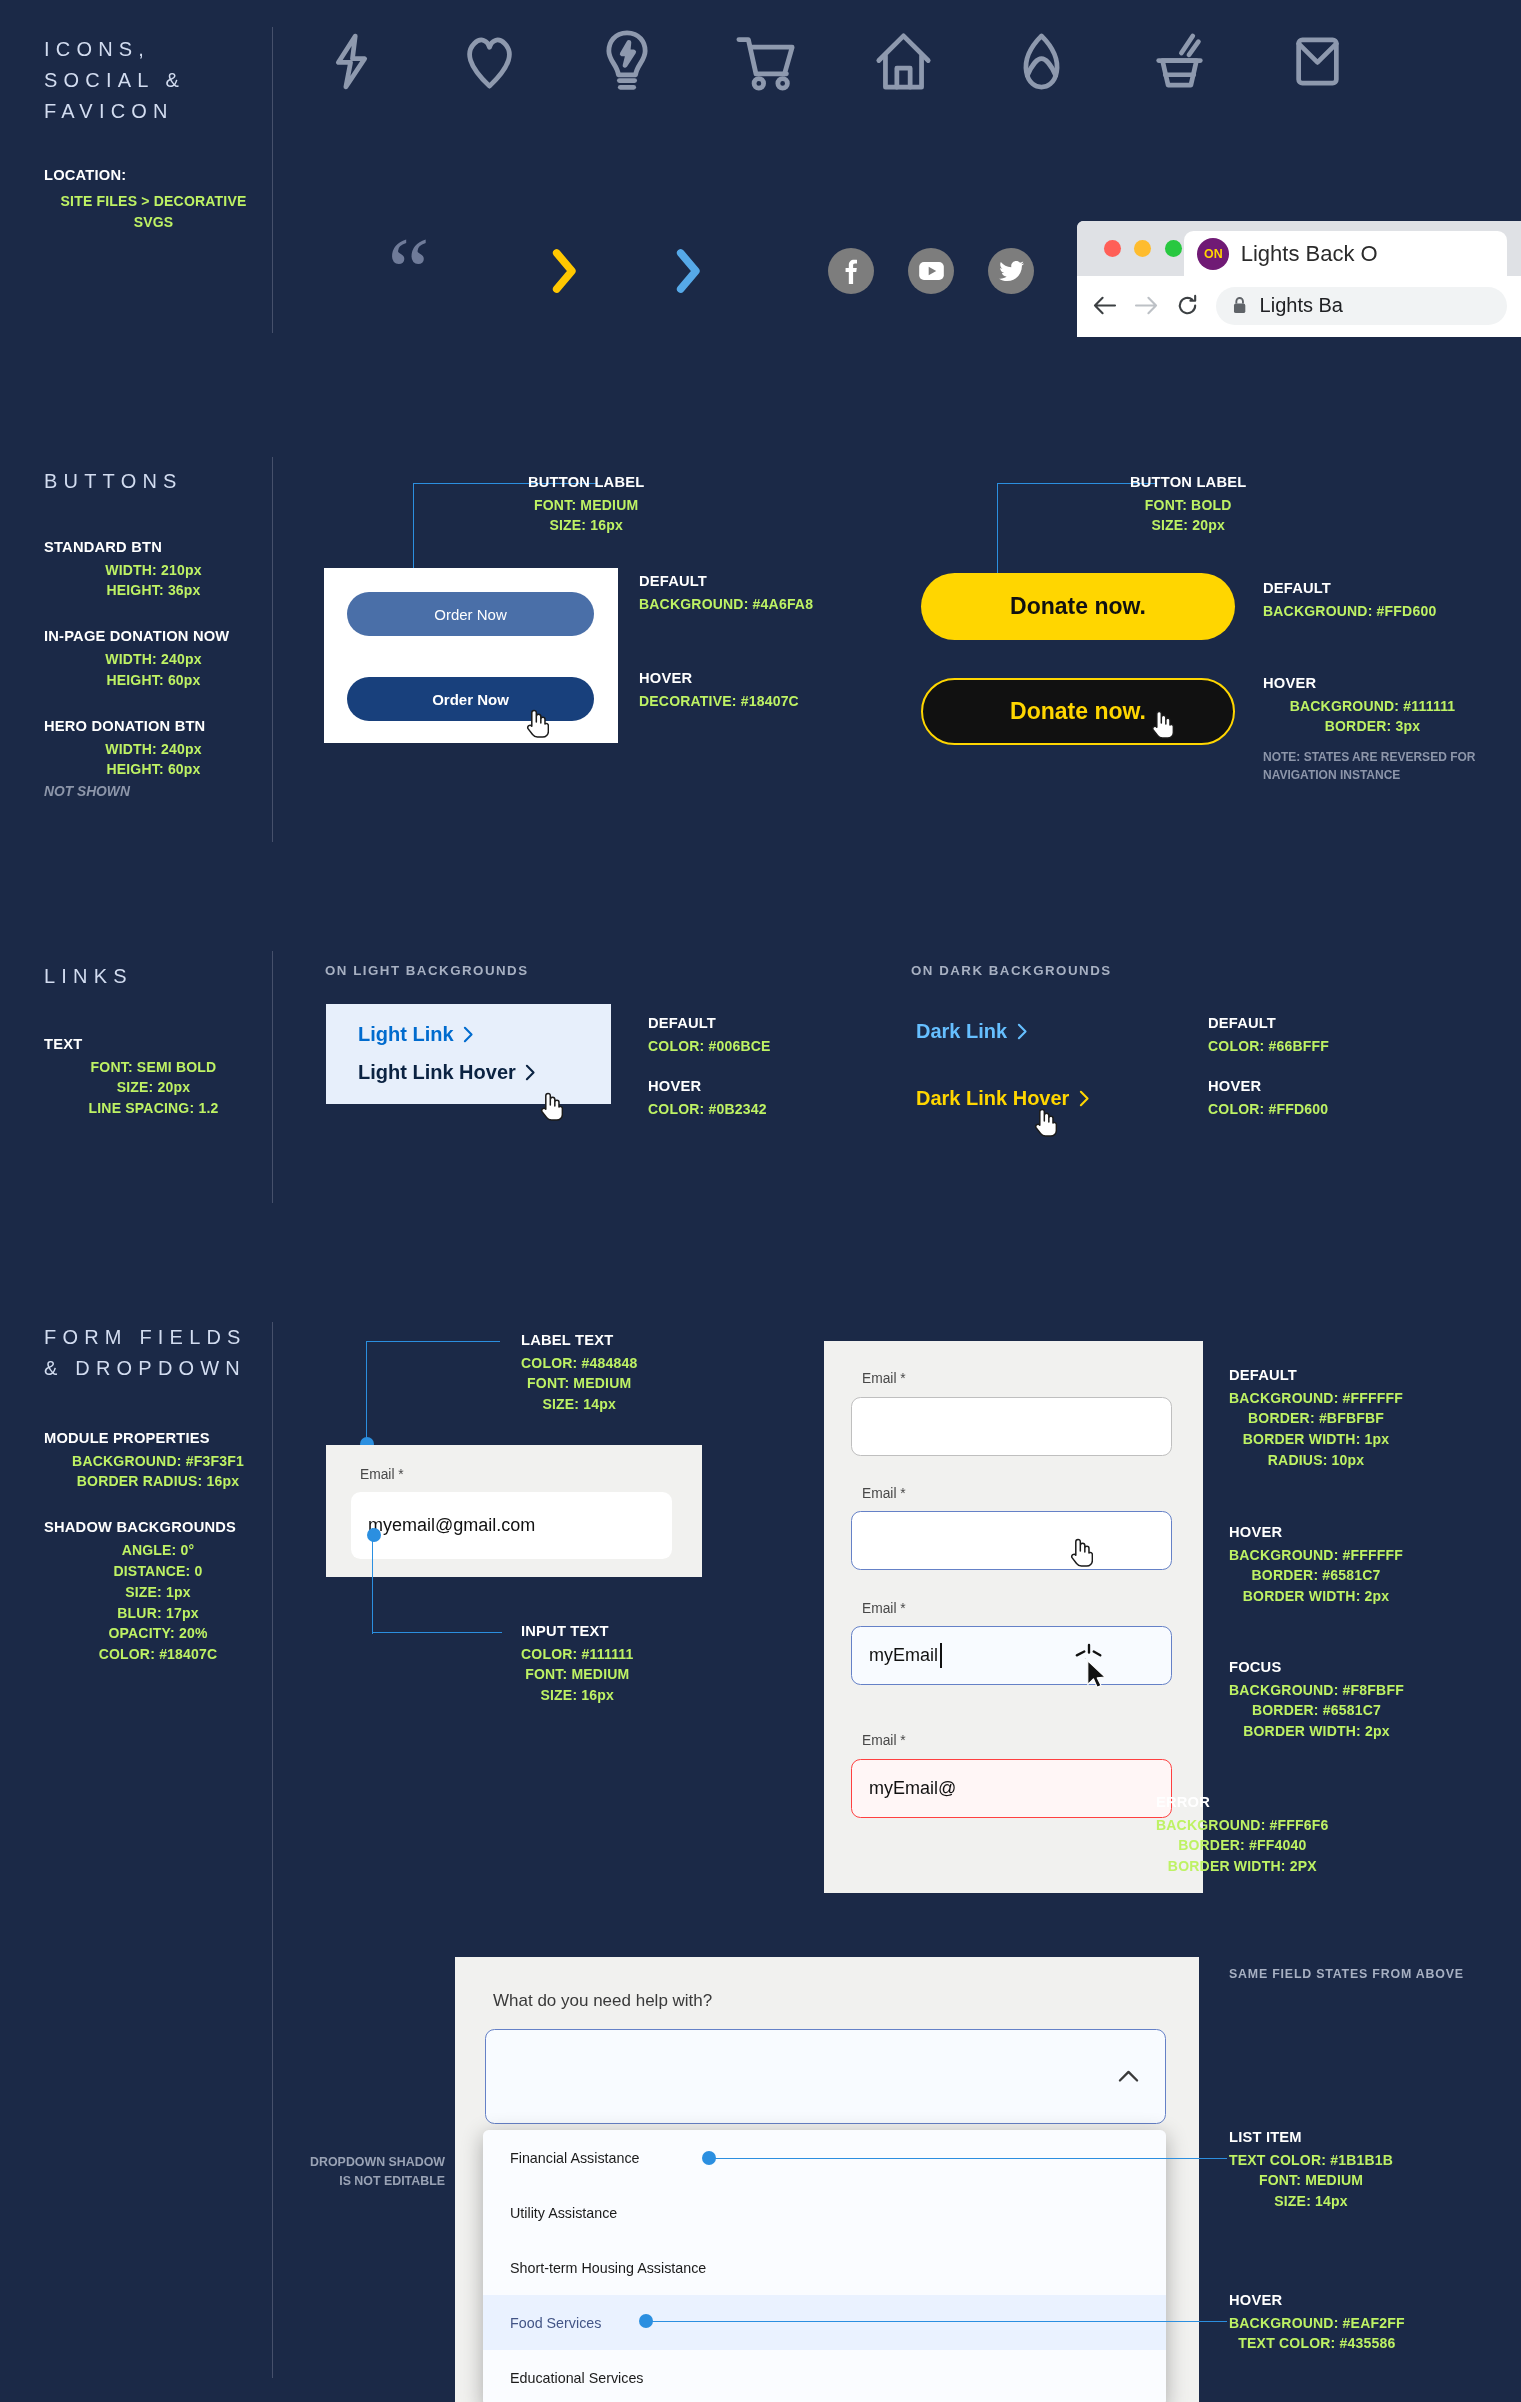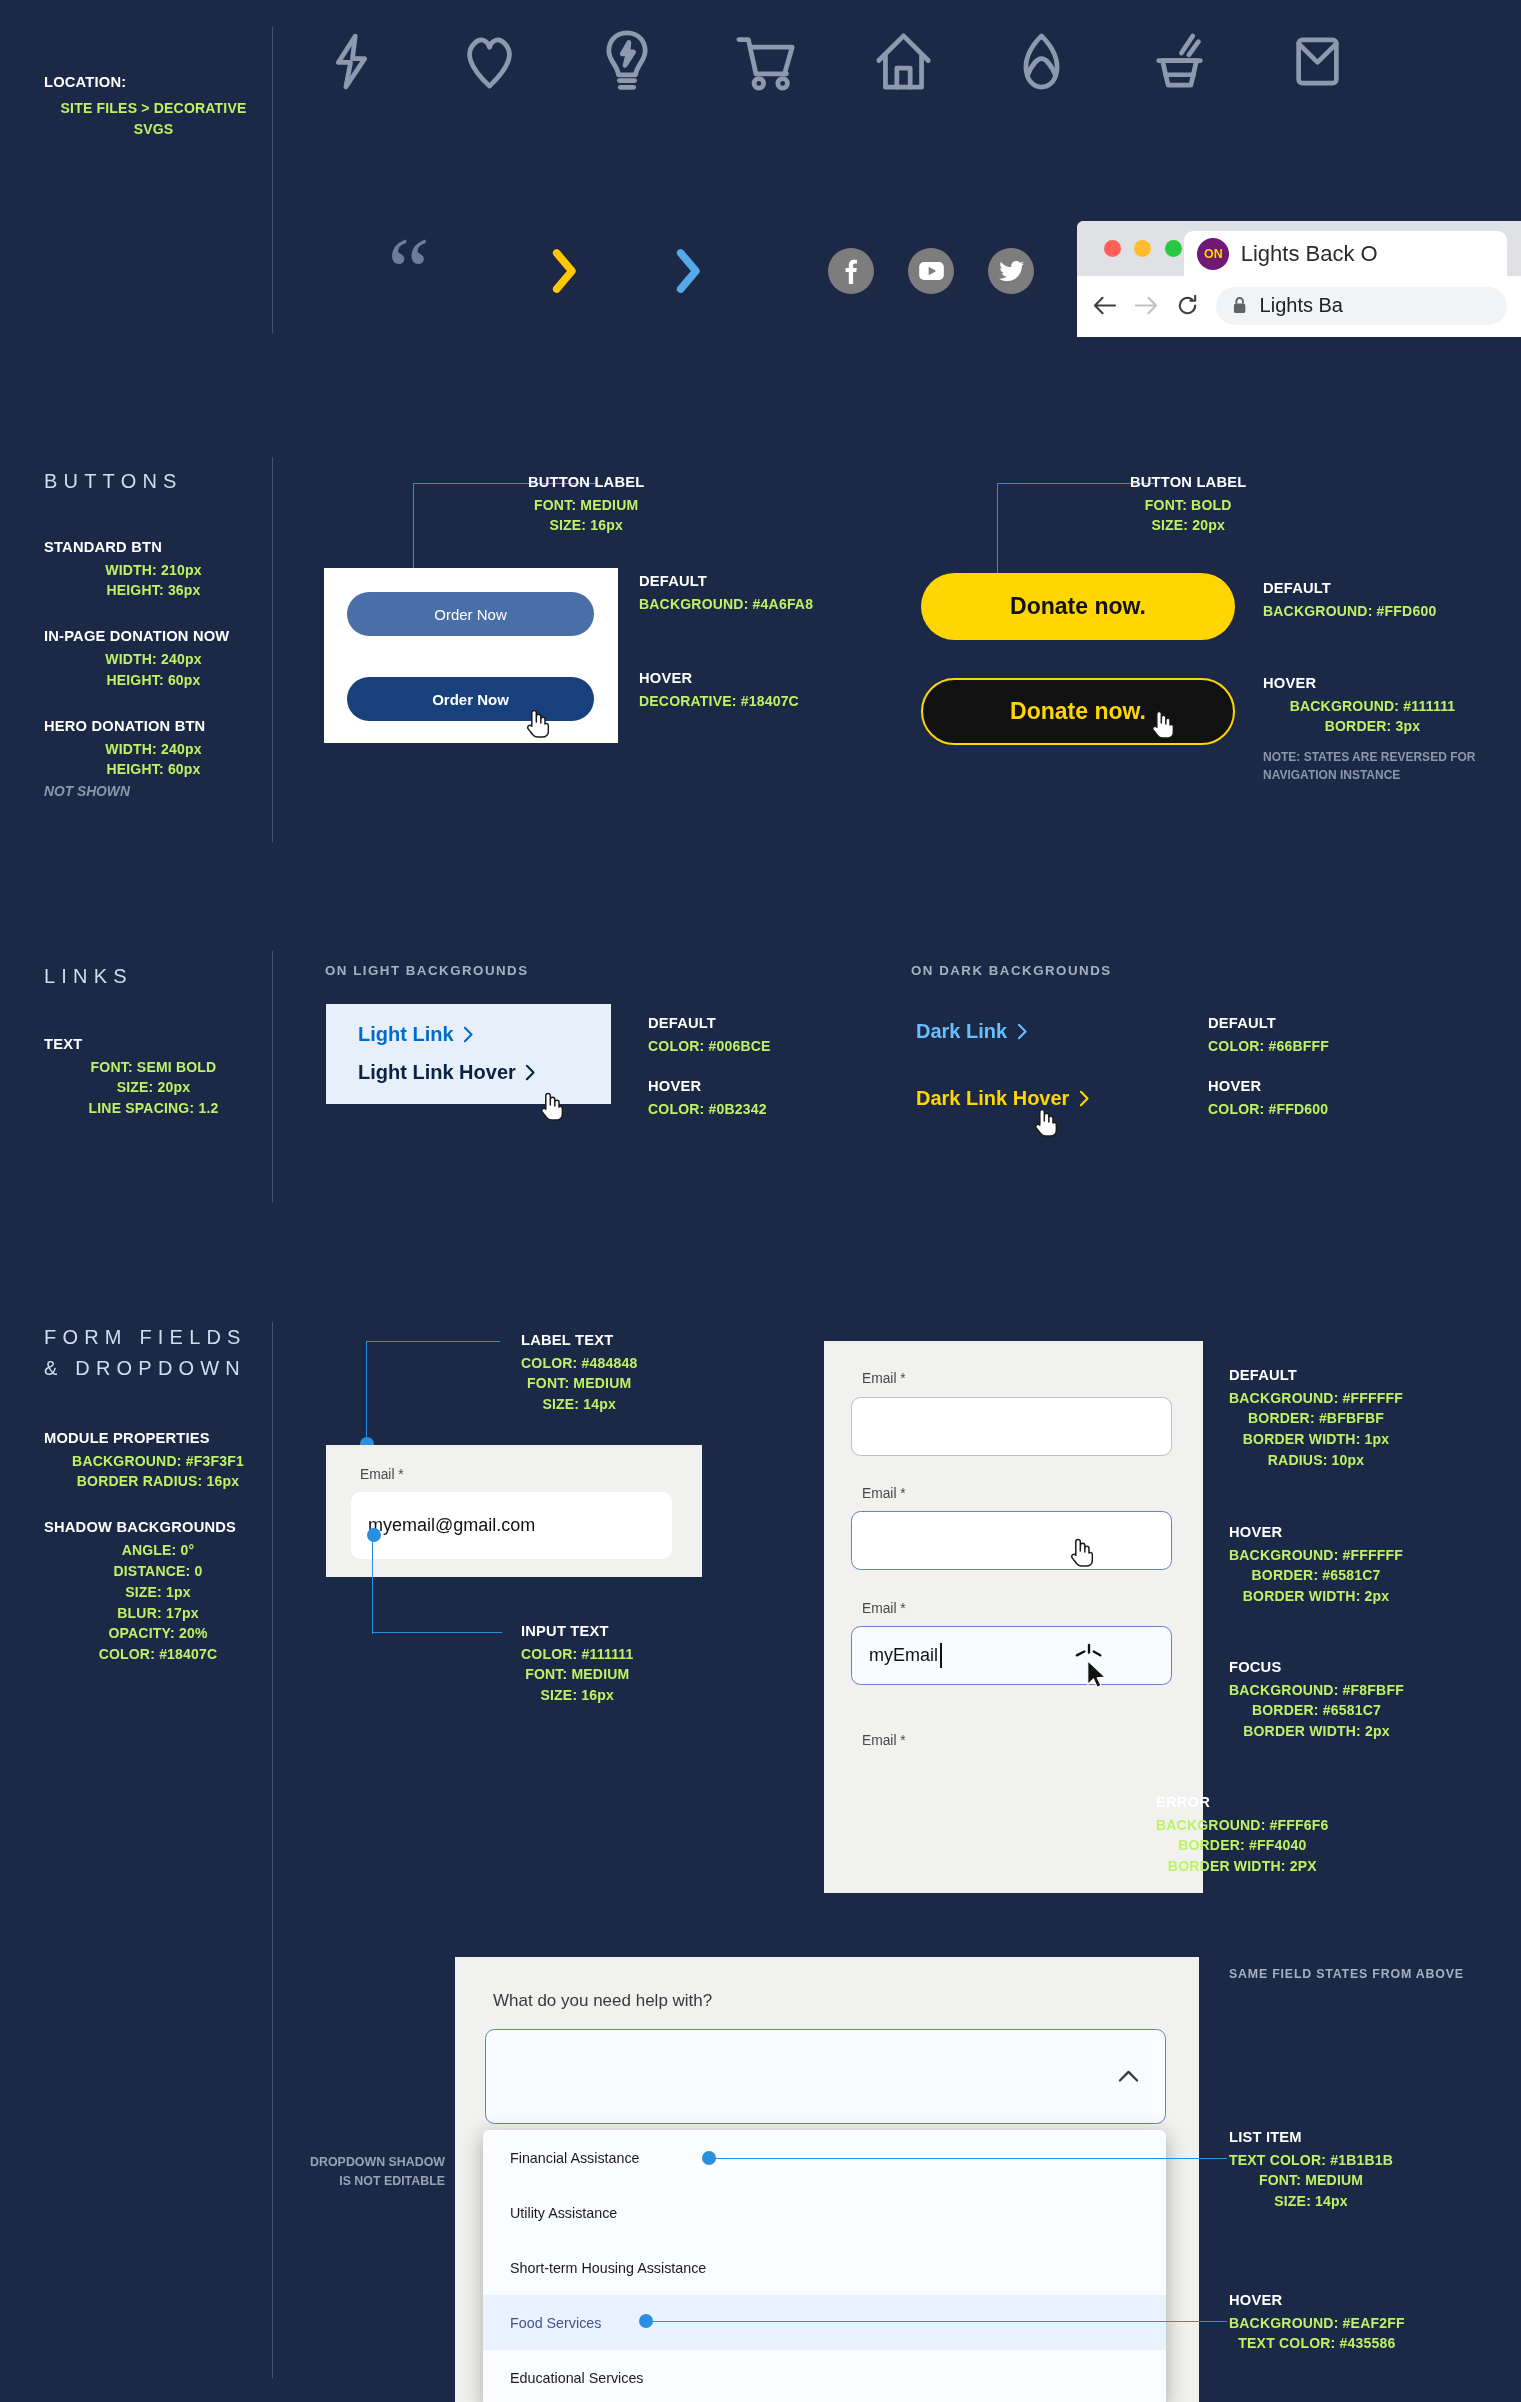--- a/index.html
+++ b/index.html
@@ -95,20 +95,23 @@
   }
   .dd-item { height: 55px; display: flex; align-items: center; padding-left: 27px; font-size: 14.3px; color: #1b1b1b; }
   .dd-item.hover { background: #eaf2ff; color: #435586; }
 </style>
 </head>
 <body>
 
 <div class="divider" style="left:272px;top:27px;height:306px;"></div>
 
 <div class="section" style="left:44px;top:34px;width:219px;">
+  <div class="sec-title" style="white-space:pre-line;">ICONS,
+SOCIAL &amp;
+FAVICON</div>
   <div style="margin-top:40px;">
     <div class="spec-h">LOCATION:</div>
     <div class="spec-l" style="margin-top:7.6px;line-height:1.5;">SITE FILES &gt; DECORATIVE SVGS</div>
   </div>
 </div>
 
 <div class="icon-row" style="left:282px;top:28.5px;">
   <div class="icon-cell">
     <svg width="49" height="59" viewBox="0 0 52 62">
         <path class="ic" d="M30 4 L12 32 L25 32 L20 58 L40 28 L27 28 Z"></path>
@@ -446,20 +449,23 @@
     <path d="M5 3 L5 28 L11 22 L15 31 L19 29 L15 21 L23 20 Z" fill="#111" stroke="#fff" stroke-width="1.2" stroke-linejoin="round"></path>
     <line x1="3" y1="0" x2="1" y2="-5" stroke="#111" stroke-width="2"></line>
   </svg>
   <svg style="position:absolute;left:249px;top:301px;" width="32" height="21" viewBox="0 0 34 22">
     <line x1="4" y1="14" x2="12" y2="10" stroke="#111" stroke-width="2.5" stroke-linecap="round"></line>
     <line x1="17" y1="3" x2="17" y2="11" stroke="#111" stroke-width="2.5" stroke-linecap="round"></line>
     <line x1="29" y1="14" x2="22" y2="10" stroke="#111" stroke-width="2.5" stroke-linecap="round"></line>
   </svg>
 
   <div class="fld-label" style="position:absolute;left:38px;top:392px;">Email *</div>
+  <div class="fld-input" style="position:absolute;left:27px;top:418px;width:321px;height:59px;border:1.9px solid #FF4040;background:#FFF6F6;">
+    <span style="font-size:18px;">myEmail@</span>
+  </div>
 </div>
 
 <div class="section" style="left:1229px;top:1367px;">
   <div class="spec-h">DEFAULT</div>
   <div class="spec-l" style="margin-top:6.7px;">BACKGROUND: #FFFFFF</div>
   <div class="spec-l" style="margin-top:4.8px;">BORDER: #BFBFBF</div>
   <div class="spec-l" style="margin-top:4.8px;">BORDER WIDTH: 1px</div>
   <div class="spec-l" style="margin-top:4.8px;">RADIUS: 10px</div>
 </div>
 <div class="section" style="left:1229px;top:1524px;">

